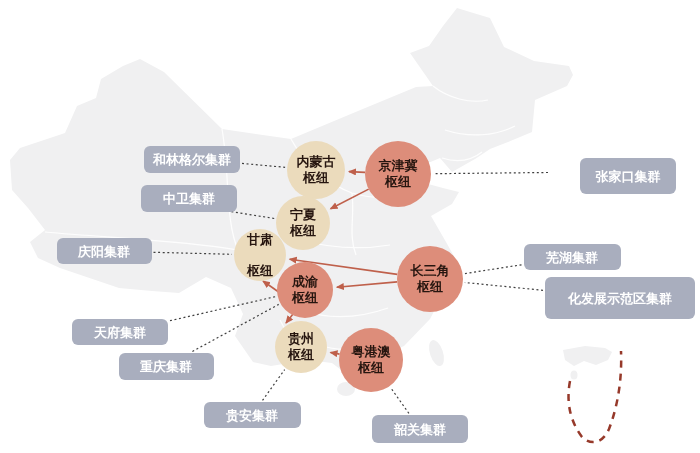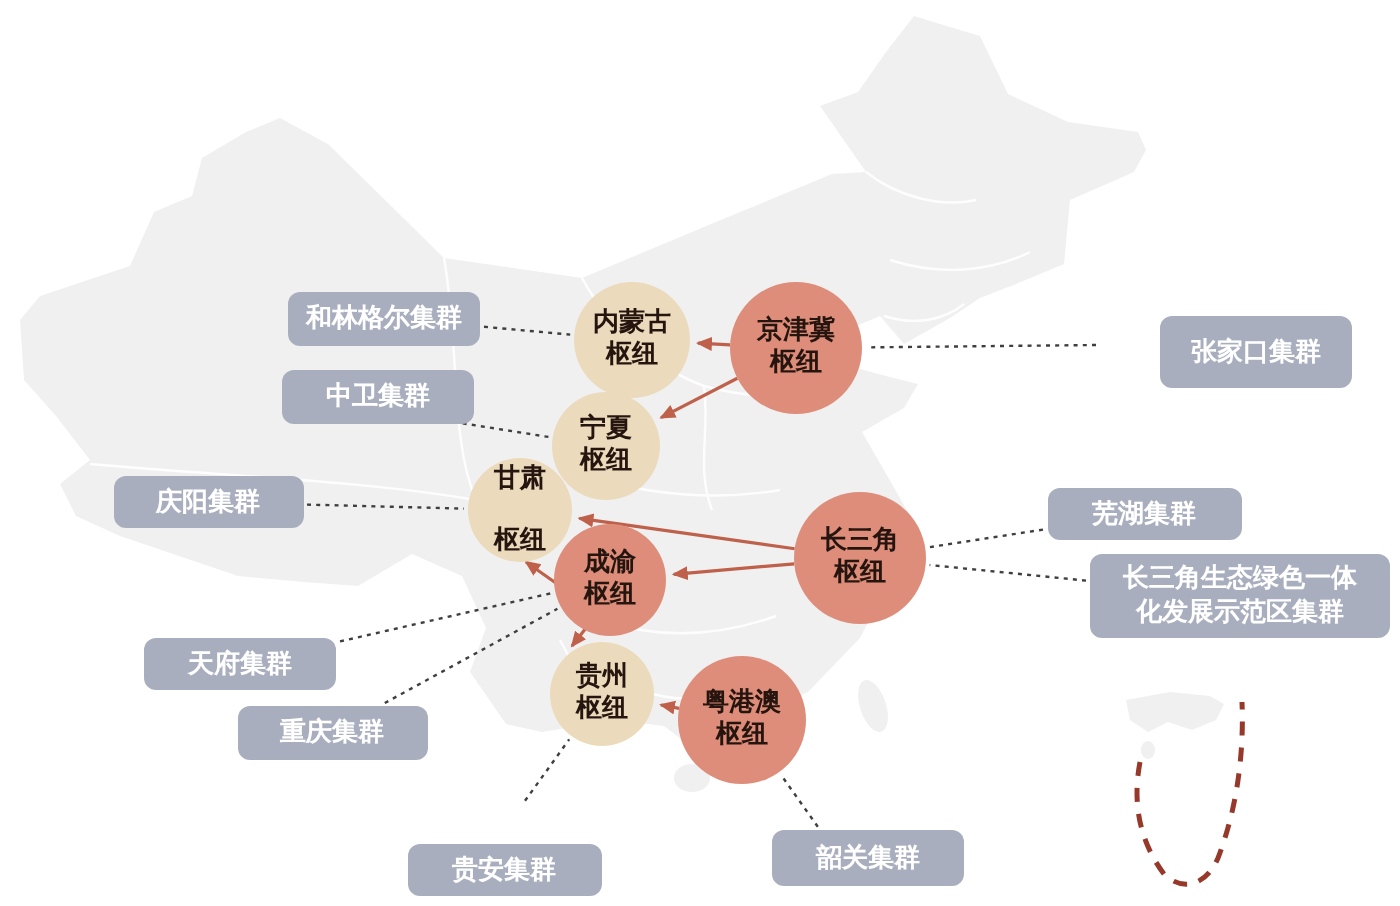--- a/index.html
+++ b/index.html
@@ -5,21 +5,21 @@
   html,body{margin:0;padding:0;background:#ffffff;}
   #canvas{
     position:relative;width:700px;height:453px;background:#ffffff;overflow:hidden;
     font-family:"DejaVu Sans",sans-serif;
   }
   #map-svg{position:absolute;left:0;top:0;width:700px;height:453px;}
   .hub{
     position:absolute;border-radius:50%;
     display:flex;flex-direction:column;align-items:center;justify-content:center;
     font-weight:bold;font-size:13px;line-height:16px;text-align:center;
-    color:var(--hub-text);z-index:3;
+    color:var(--hub-text);z-index:3;font-family:Liberation Serif, serif;
   }
   .hub.west{background:var(--hub-west);}
   .hub.east{background:var(--hub-east);}
   .cluster{
     position:absolute;border-radius:6px;background:var(--cluster-fill);
     display:flex;flex-direction:column;align-items:center;justify-content:center;
     font-weight:bold;font-size:13px;line-height:17px;text-align:center;
     color:var(--cluster-text);z-index:4;
   }
 </style>
@@ -130,29 +130,28 @@
       <div class="cluster" style="left: 97px; top: 184.5px; width: 96px; height: 27px; margin-left: 44px;">
         <span>中卫集群</span>
       </div>
       <div class="cluster" style="left: 56.5px; top: 238px; width: 95px; height: 26px;">
         <span>庆阳集群</span>
       </div>
       <div class="cluster" style="left: 523.5px; top: 244px; width: 97px; height: 26px;">
         <span>芜湖集群</span>
       </div>
       <div class="cluster" style="left: 545px; top: 277px; width: 150px; height: 42px;">
-        <span>长三角生态绿色一体</span>
         <span>化发展示范区集群</span>
       </div>
       <div class="cluster" style="left: 72px; top: 319px; width: 96px; height: 26px;">
         <span>天府集群</span>
       </div>
       <div class="cluster" style="left: 118.5px; top: 352.5px; width: 95px; height: 27px;">
         <span>重庆集群</span>
       </div>
-      <div class="cluster" style="left: 203.5px; top: 422px; width: 97px; height: 26px;">
+      <div class="cluster" style="left: 203.5px; top: 402px; width: 97px; height: 26px;">
         <span>贵安集群</span>
       </div>
-      <div class="cluster" style="left: 372px; top: 415px; width: 96px; height: 28px; margin-left: 14px;">
+      <div class="cluster" style="left: 372px; top: 415px; width: 96px; height: 28px;">
         <span>韶关集群</span>
       </div>
     </div>
 </div>
 
 </body></html>

